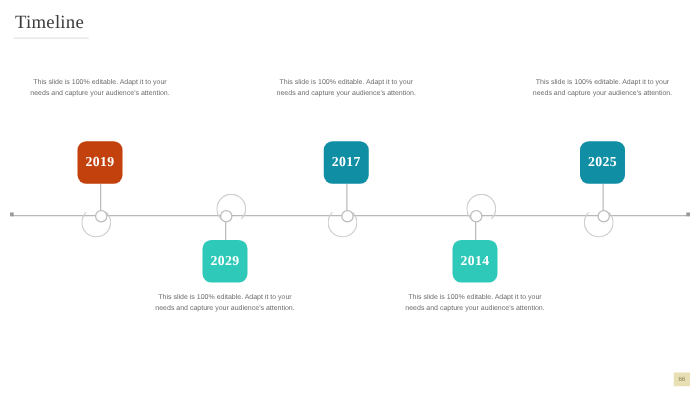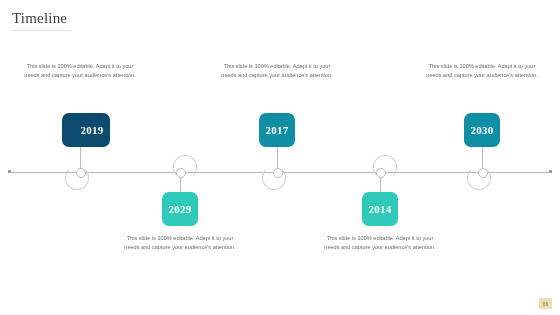--- a/index.html
+++ b/index.html
@@ -164,21 +164,21 @@
 
   <div class="axis"></div>
   <div class="axis-cap left"></div>
   <div class="axis-cap right"></div>
 
   <div id="milestones">
       <div class="milestone up" style="left: 80px;">
         <div class="loop"></div>
         <div class="stem"></div>
         <div class="node"></div>
-        <div class="badge" style="background: #0c4a6e; padding-left: 12px;">2019</div>
+        <div class="badge" style="background: #c2410c;">2019</div>
         <div class="caption">This slide is 100% editable. Adapt it to your needs and capture your audience's attention.</div>
       </div>
       <div class="milestone down" style="left: 180px;">
         <div class="loop"></div>
         <div class="stem"></div>
         <div class="node"></div>
         <div class="badge" style="background: rgb(46, 201, 184);">2029</div>
         <div class="caption">This slide is 100% editable. Adapt it to your needs and capture your audience's attention.</div>
       </div>
       <div class="milestone up" style="left: 277px;">
@@ -192,19 +192,19 @@
         <div class="loop"></div>
         <div class="stem"></div>
         <div class="node"></div>
         <div class="badge" style="background: rgb(46, 201, 184);">2014</div>
         <div class="caption">This slide is 100% editable. Adapt it to your needs and capture your audience's attention.</div>
       </div>
       <div class="milestone up" style="left: 482px;">
         <div class="loop"></div>
         <div class="stem"></div>
         <div class="node"></div>
-        <div class="badge" style="background: rgb(15, 142, 164);">2030</div>
+        <div class="badge" style="background: rgb(15, 142, 164);">2025</div>
         <div class="caption">This slide is 100% editable. Adapt it to your needs and capture your audience's attention.</div>
       </div>
     </div>
 
   <div class="page-badge">66</div>
 </div>
 
 </body></html>

